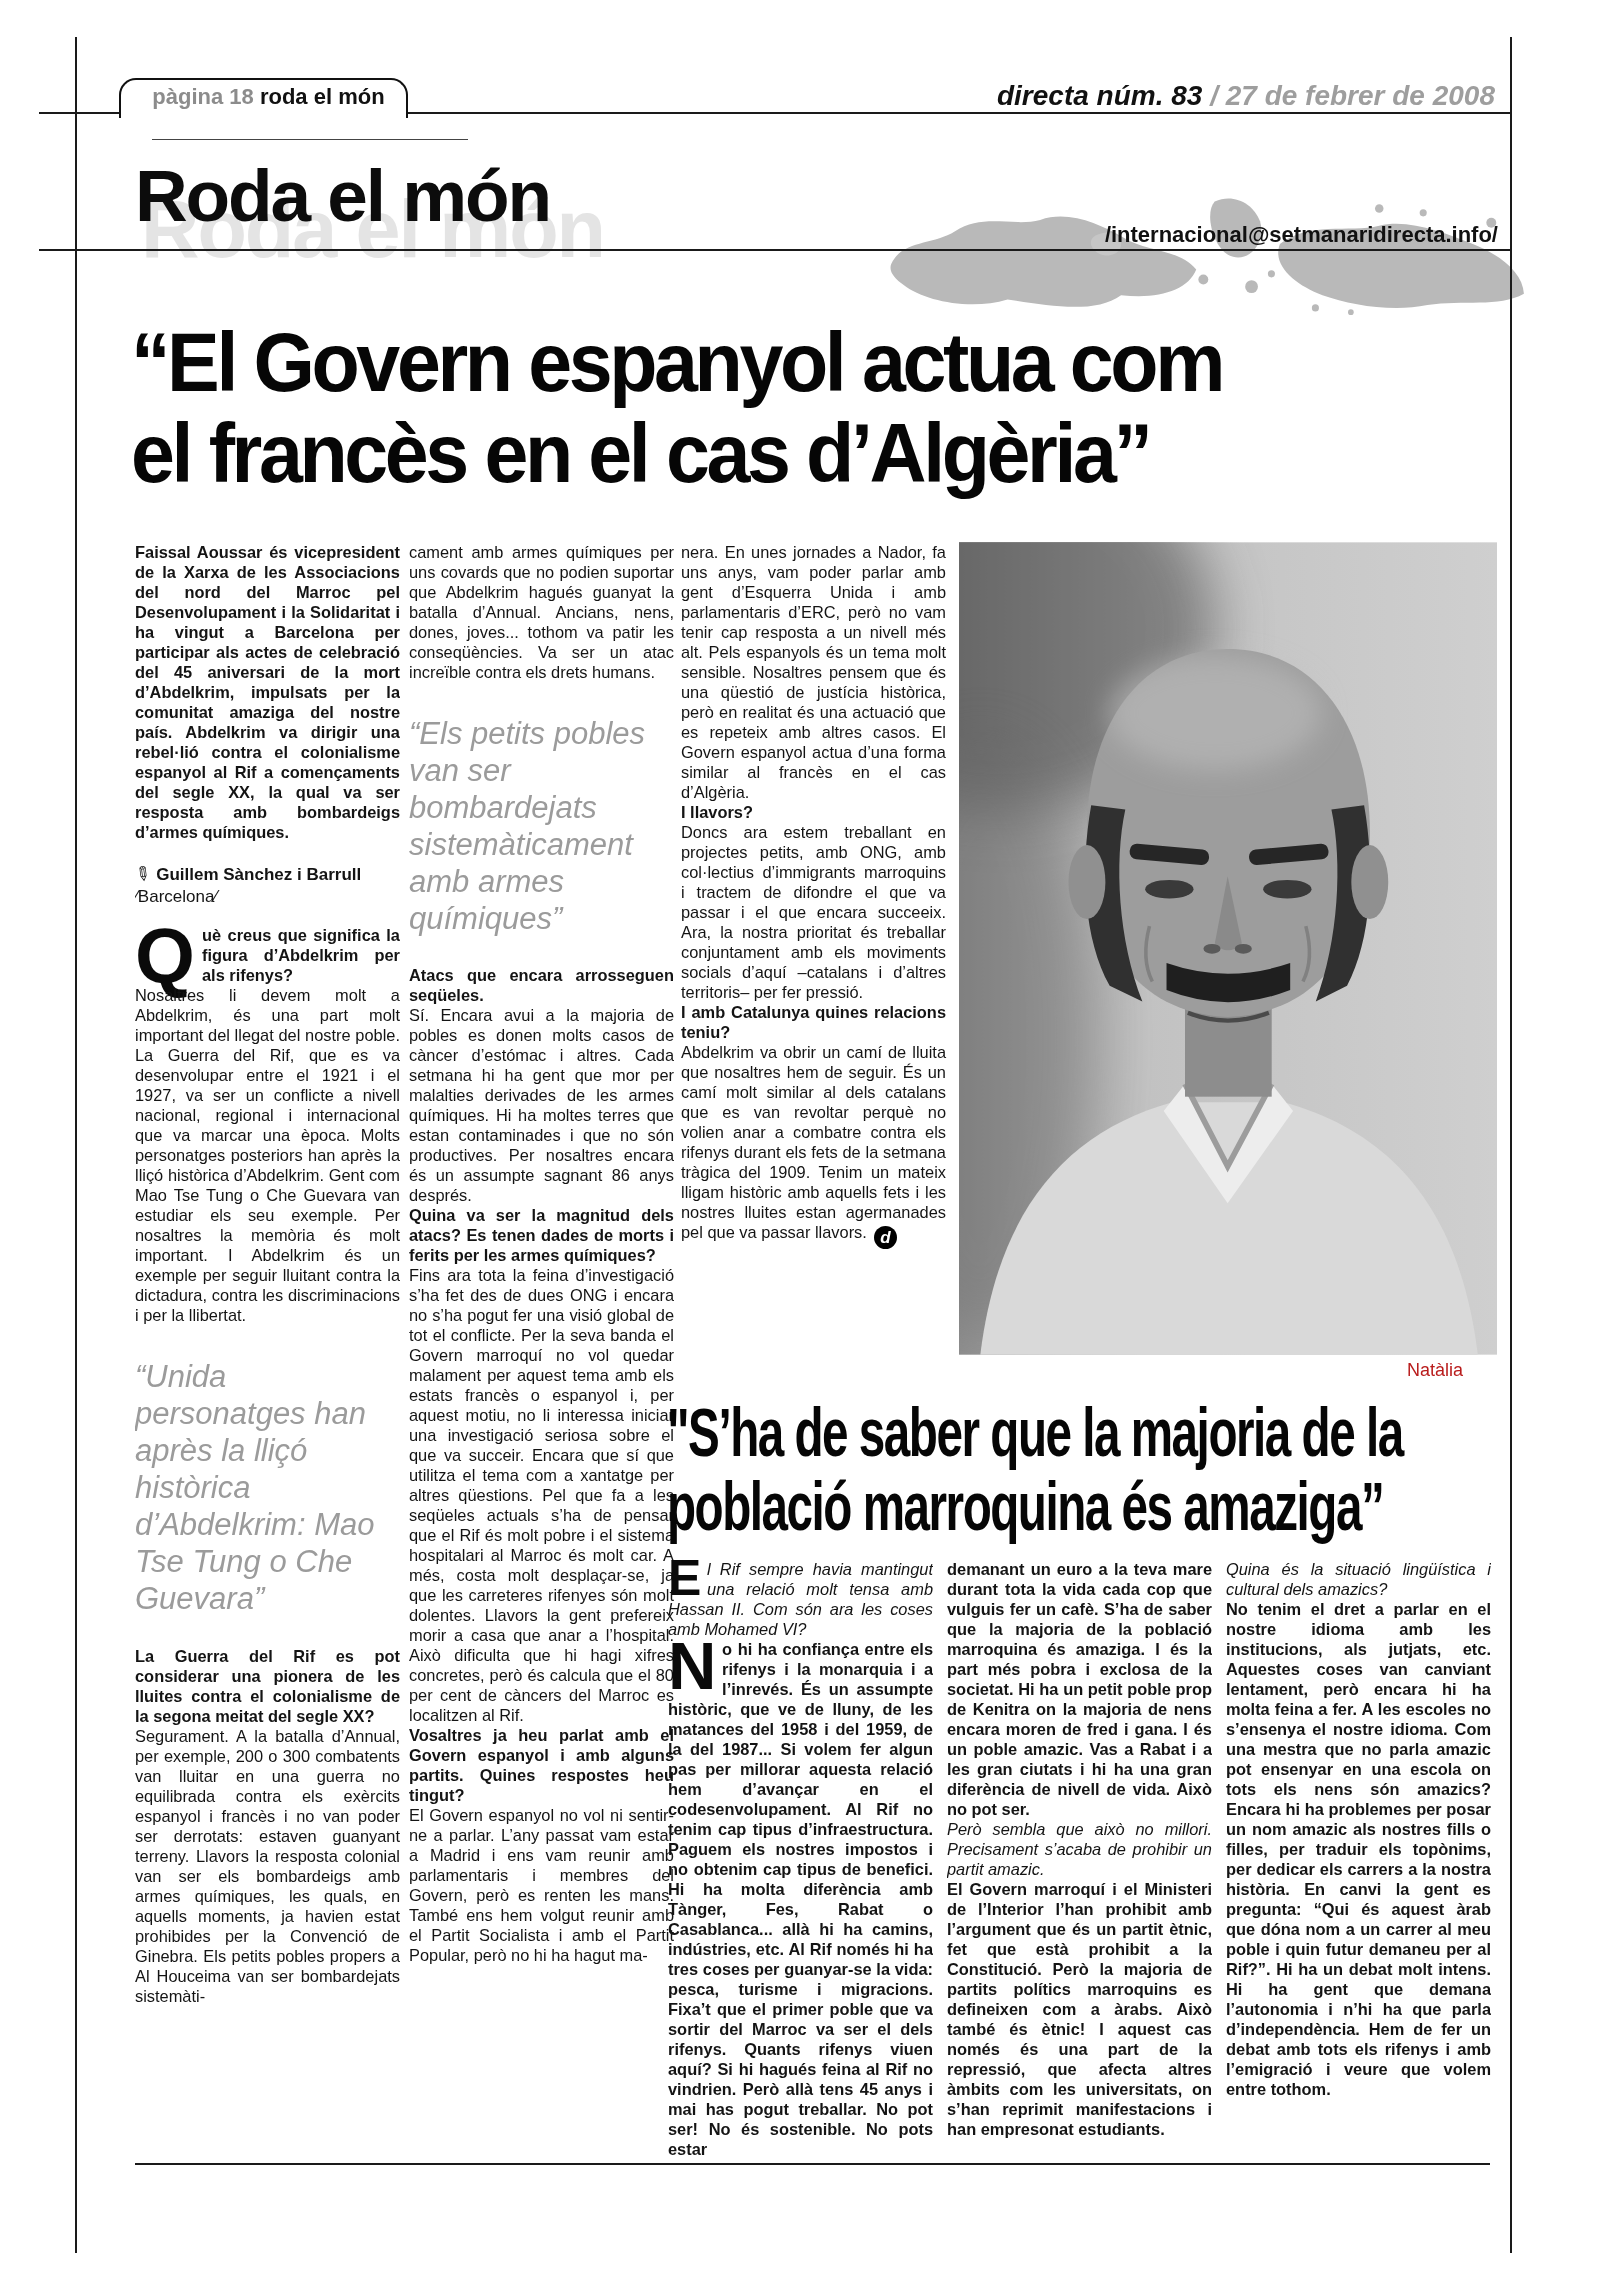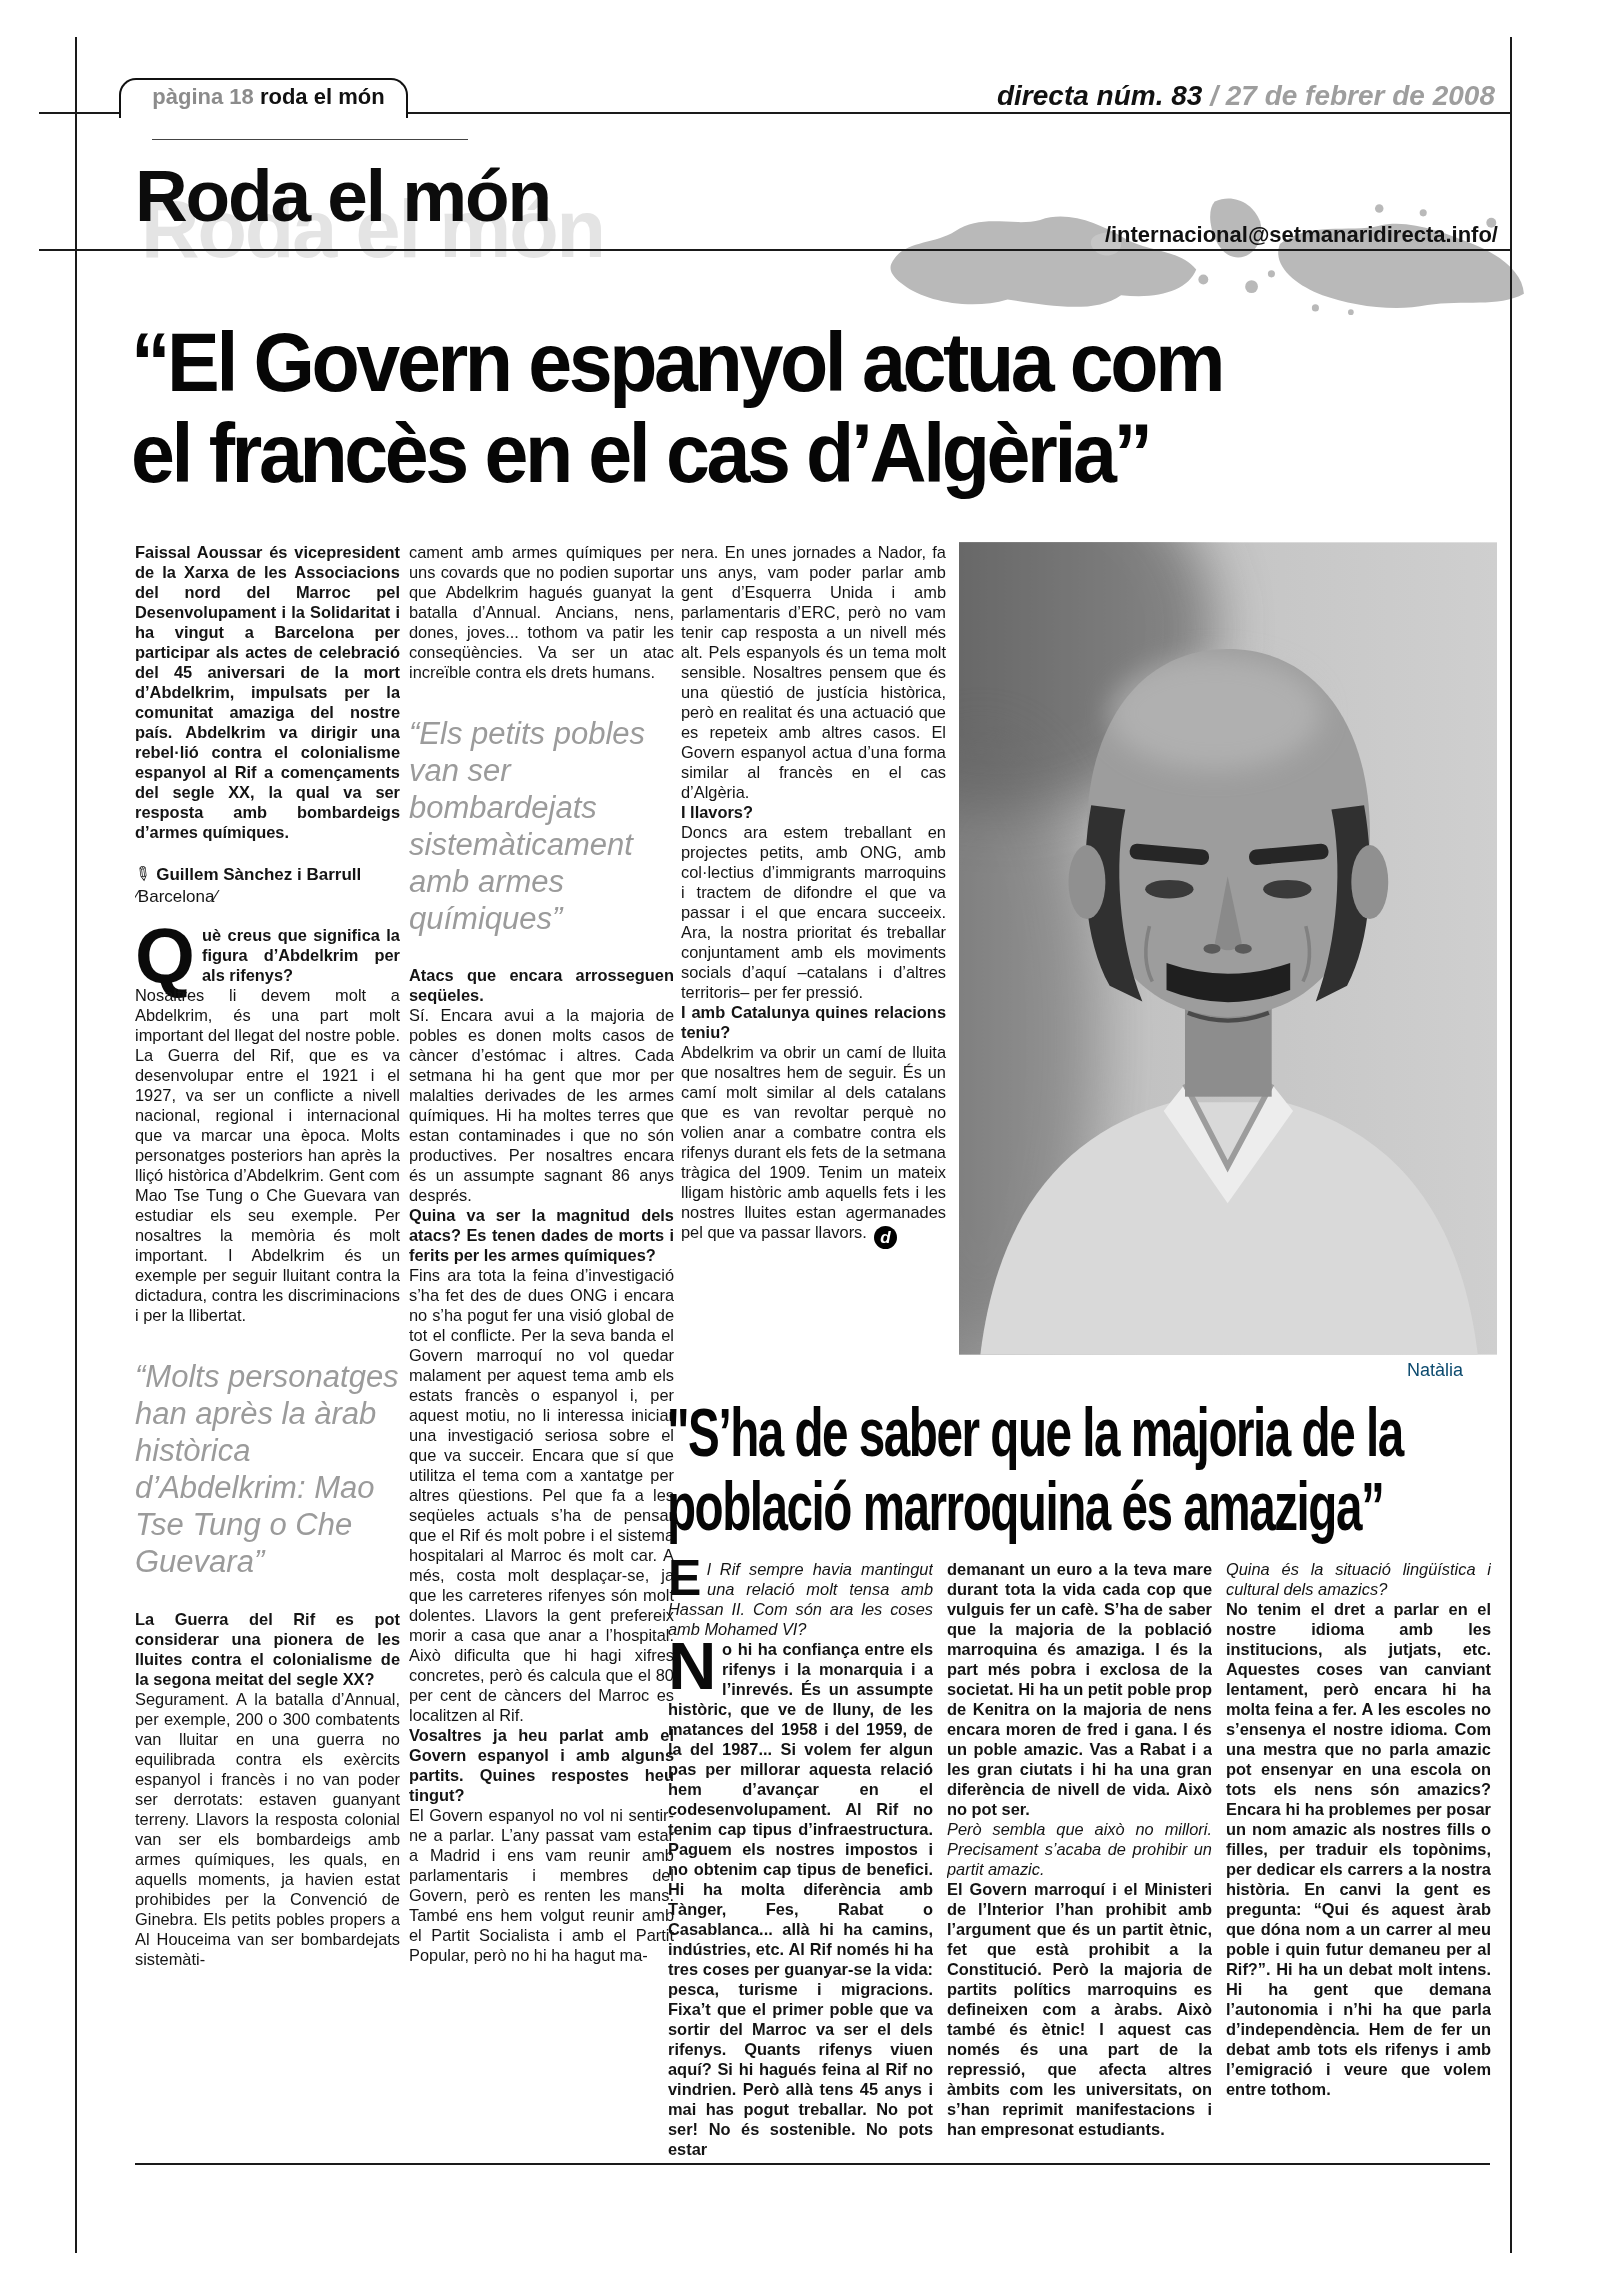--- a/index.html
+++ b/index.html
@@ -62,21 +62,21 @@
   .dc-q{font-size:77px;line-height:58px;padding:1.4px 7.1px 0 0;}
   .dc-e{font-size:50px;line-height:37px;padding:1.4px 5.7px 0 0;font-style:normal;}
   .dc-n{font-size:67px;line-height:51px;padding:1.4px 5.7px 0 0;}
 
   .endmark{display:inline-block;width:23px;height:23px;border-radius:50%;background:#000;
            color:#fff;font-weight:700;font-style:italic;font-size:17px;line-height:23px;
            text-align:center;margin-left:7.1px;vertical-align:-5px;}
 
   .photo{position:absolute;left:959px;top:542px;width:538px;height:813px;z-index:1;}
   .caption{position:absolute;left:988px;top:1360px;width:475px;z-index:1;text-align:right;
-           font-size:18px;color:#0c4a6e;}
+           font-size:18px;color:#b91c1c;}
 
   .headline2{position:absolute;left:667px;top:1395px;margin:0;z-index:1;font-size:68px;
              line-height:74px;font-weight:700;letter-spacing:-2.1px;color:#060606;white-space:nowrap;}
   .headline2 .hl2-line{display:inline-block;transform:scaleX(0.70);transform-origin:0 50%;}
 </style>
 </head>
 <body>
 
 <div class="page">
 
@@ -123,21 +123,21 @@
   <h2 class="headline1">
     <span class="hl-line">“El Govern espanyol actua com</span><br>
     <span class="hl-line">el francès en el cas d’Algèria”</span>
   </h2>
 
   <div class="col c1a">
       <p class="blk lead">Faissal Aoussar és vicepresident de la Xarxa de les Associacions del nord del Marroc pel Desenvolupament i la Solidaritat i ha vingut a Barcelona per participar als actes de celebració del 45 aniversari de la mort d’Abdelkrim, impulsats per la comunitat amaziga del nostre país. Abdelkrim va dirigir una rebel·lió contra el colonialisme espanyol al Rif a començaments del segle XX, la qual va ser resposta amb bombardeigs d’armes químiques.</p>
       <p class="blk byline"><span class="pen-icon">✎</span><span class="byline-name">Guillem Sànchez i Barrull</span><br><span class="byline-place">⁄Barcelona⁄</span></p>
       <p class="blk q"><span class="dropcap dc-q">Q</span>uè creus que significa la figura d’Abdelkrim per als rifenys?</p>
       <p class="blk body">Nosaltres li devem molt a Abdelkrim, és una part molt important del llegat del nostre poble. La Guerra del Rif, que es va desenvolupar entre el 1921 i el 1927, va ser un conflicte a nivell nacional, regional i internacional que va marcar una època. Molts personatges posteriors han après la lliçó històrica d’Abdelkrim. Gent com Mao Tse Tung o Che Guevara van estudiar els seu exemple. Per nosaltres la memòria és molt important. I Abdelkrim és un exemple per seguir lluitant contra la dictadura, contra les discriminacions i per la llibertat.</p>
-      <p class="blk pullquote">“Molts personatges han après la àrab històrica d’Abdelkrim: Mao Tse Tung o Che Guevara”</p>
+      <p class="blk pullquote">“Unida personatges han après la lliçó històrica d’Abdelkrim: Mao Tse Tung o Che Guevara”</p>
       <p class="blk q">La Guerra del Rif es pot considerar una pionera de les lluites contra el colonialisme de la segona meitat del segle XX?</p>
       <p class="blk body">Segurament. A la batalla d’Annual, per exemple, 200 o 300 combatents van lluitar en una guerra no equilibrada contra els exèrcits espanyol i francès i no van poder ser derrotats: estaven guanyant terreny. Llavors la resposta colonial van ser els bombardeigs amb armes químiques, les quals, en aquells moments, ja havien estat prohibides per la Convenció de Ginebra. Els petits pobles propers a Al Houceima van ser bombardejats sistemàti-</p>
     </div>
   <div class="col c1b">
       <p class="blk body">cament amb armes químiques per uns covards que no podien suportar que Abdelkrim hagués guanyat la batalla d’Annual. Ancians, nens, dones, joves... tothom va patir les conseqüències. Va ser un atac increïble contra els drets humans.</p>
       <p class="blk pullquote">“Els petits pobles van ser bombardejats sistemàticament amb armes químiques”</p>
       <p class="blk subhead">Atacs que encara arrosseguen seqüeles.</p>
       <p class="blk body">Sí. Encara avui a la majoria de pobles es donen molts casos de càncer d’estómac i altres. Cada setmana hi ha gent que mor per malalties derivades de les armes químiques. Hi ha moltes terres que estan contaminades i que no són productives. Per nosaltres encara és un assumpte sagnant 86 anys després.</p>
       <p class="blk q">Quina va ser la magnitud dels atacs? Es tenen dades de morts i ferits per les armes químiques?</p>
       <p class="blk body">Fins ara tota la feina d’investigació s’ha fet des de dues ONG i encara no s’ha pogut fer una visió global de tot el conflicte. Per la seva banda el Govern marroquí no vol quedar malament per aquest tema amb els estats francès o espanyol i, per aquest motiu, no li interessa iniciar una investigació seriosa sobre el que va succeir. Encara que sí que utilitza el tema com a xantatge per altres qüestions. Pel que fa a les seqüeles actuals s’ha de pensar que el Rif és molt pobre i el sistema hospitalari al Marroc és molt car. A més, costa molt desplaçar-se, ja que les carreteres rifenyes són molt dolentes. Llavors la gent prefereix morir a casa que anar a l’hospital. Això dificulta que hi hagi xifres concretes, però és calcula que el 80 per cent de càncers del Marroc es localitzen al Rif.</p>

